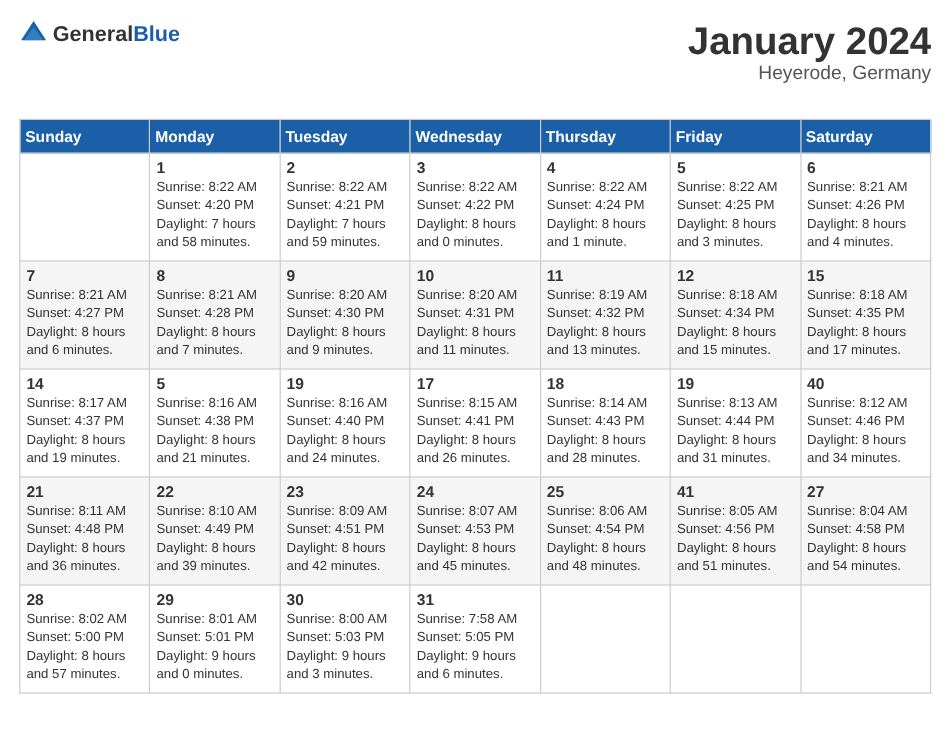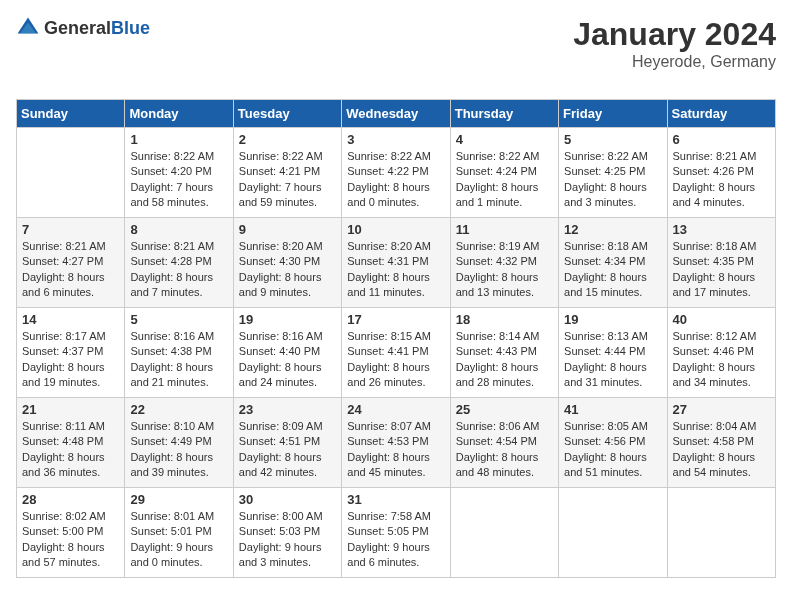--- a/index.html
+++ b/index.html
@@ -165,21 +165,21 @@
         </td>
         <td>
           <span class="day-number">11</span>
           <div class="day-info">Sunrise: 8:19 AM<br>Sunset: 4:32 PM<br>Daylight: 8 hours and 13 minutes.</div>
         </td>
         <td>
           <span class="day-number">12</span>
           <div class="day-info">Sunrise: 8:18 AM<br>Sunset: 4:34 PM<br>Daylight: 8 hours and 15 minutes.</div>
         </td>
         <td>
-          <span class="day-number">13</span>
+          <span class="day-number">15</span>
           <div class="day-info">Sunrise: 8:18 AM<br>Sunset: 4:35 PM<br>Daylight: 8 hours and 17 minutes.</div>
         </td>
       </tr>
       <tr>
         <td>
           <span class="day-number">14</span>
           <div class="day-info">Sunrise: 8:17 AM<br>Sunset: 4:37 PM<br>Daylight: 8 hours and 19 minutes.</div>
         </td>
         <td>
           <span class="day-number">5</span>

